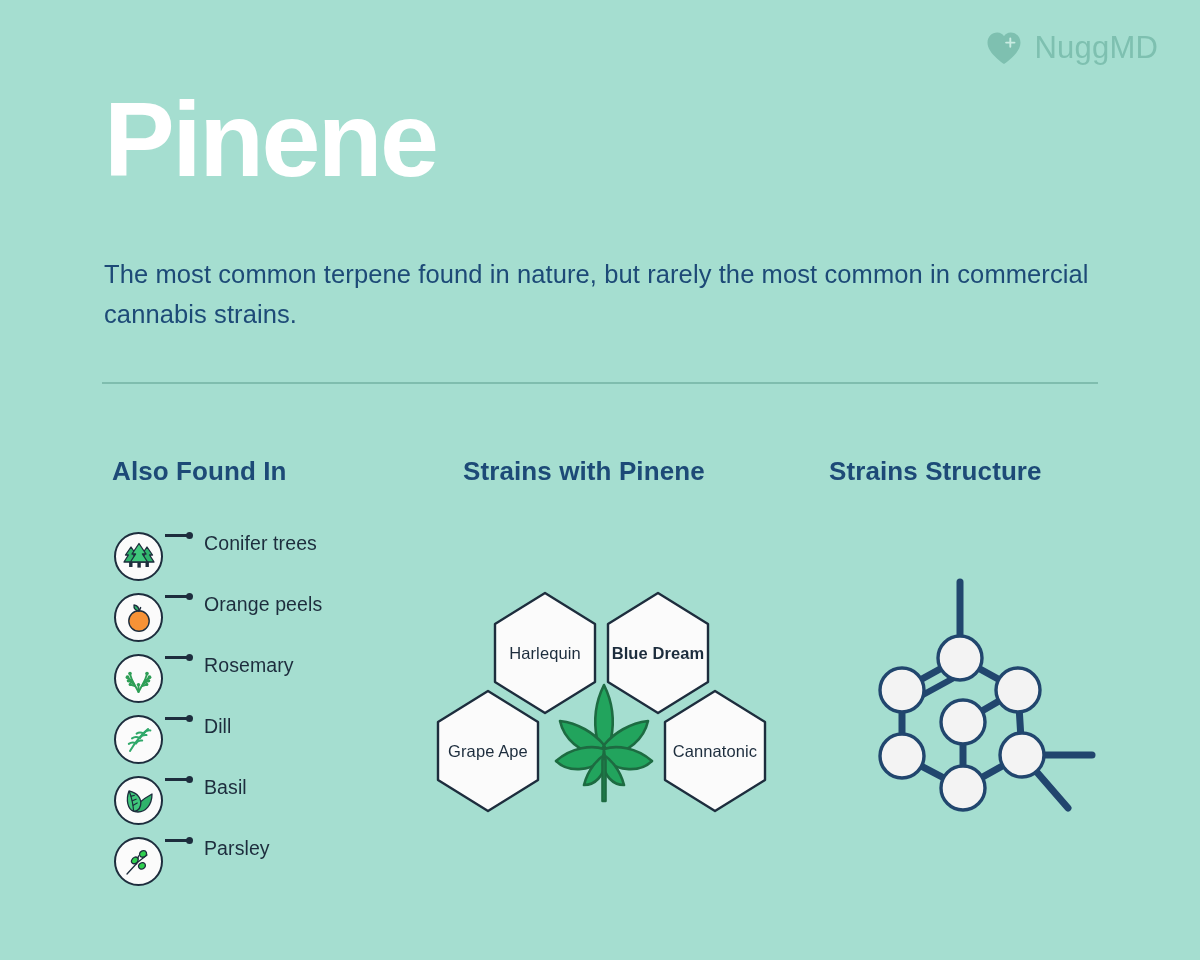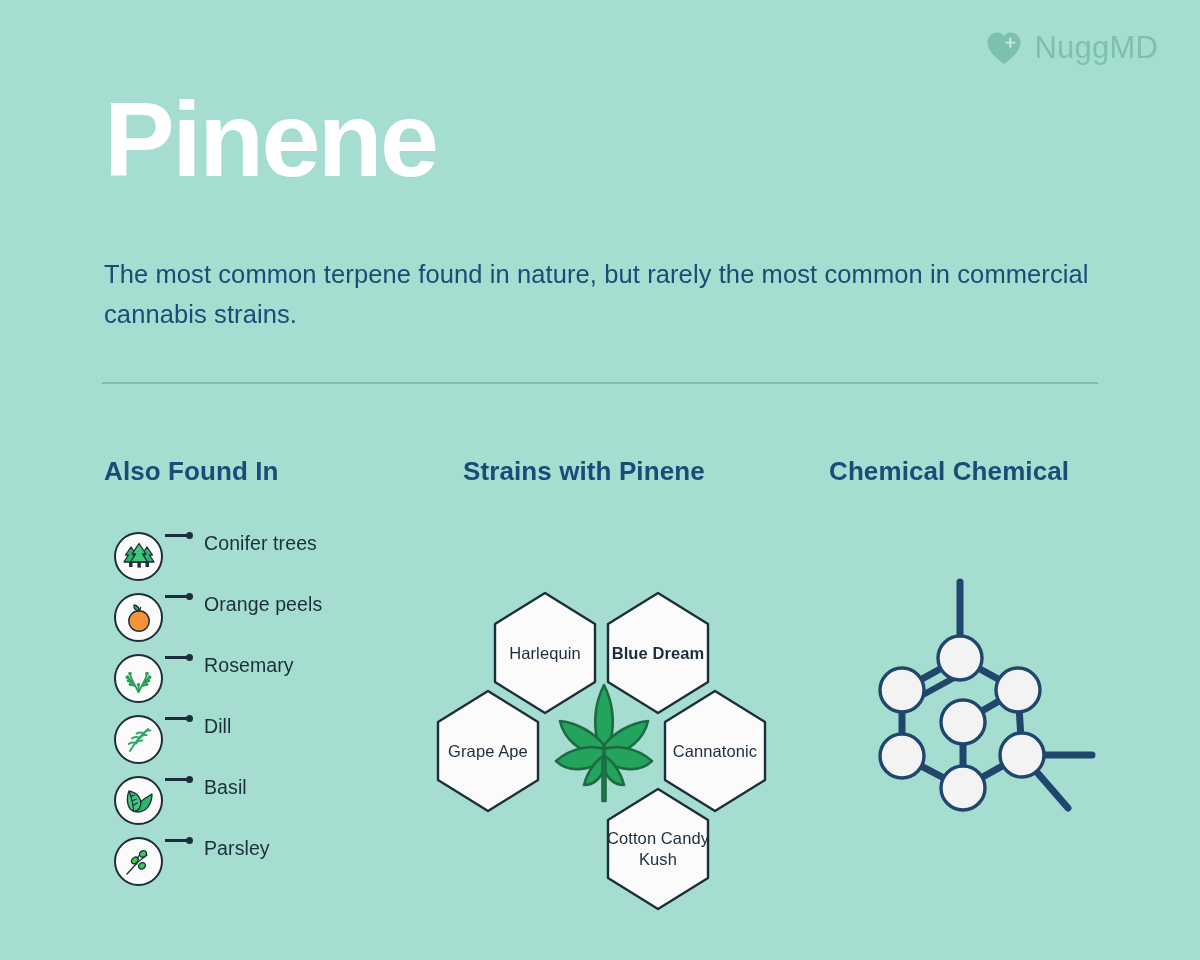--- a/index.html
+++ b/index.html
@@ -73,21 +73,21 @@
 
   
   .sec-head {
     position: absolute;
     font-size: 26px;
     font-weight: 700;
     color: #1d4a77;
     letter-spacing: 0.1px;
     white-space: nowrap;
   }
-  #head-found  { left: 104px; top: 456px; text-align: center; }
+  #head-found  { left: 112px; top: 456px; text-align: center; }
   #head-strain { left: 463px; top: 456px; }
   #head-chem   { left: 829px; top: 456px; }
 
   
   .found-list {
     position: absolute;
     left: 114px;
     top: 532px;
   }
   .found-row {
@@ -190,21 +190,21 @@
     <span class="brand-name">NuggMD</span>
   </div>
 
   <div class="title">Pinene</div>
   <div class="subtitle">The most common terpene found in nature, but rarely the most common in commercial cannabis strains.</div>
 
   <div class="divider"></div>
 
   <div class="sec-head" id="head-found">Also Found In</div>
   <div class="sec-head" id="head-strain">Strains with Pinene</div>
-  <div class="sec-head" id="head-chem">Chemical Chemical</div>
+  <div class="sec-head" id="head-chem">Strains Structure</div>
 
   <div class="found-list">
 
     <div class="found-row">
       <span class="found-badge">
         <svg width="34" height="32" viewBox="0 0 34 32">
           <g stroke="#1d2d3d" stroke-width="1.3" stroke-linejoin="round">
             <path d="M9 6 L14.5 14 L11.6 14 L16 21 L2 21 L6.4 14 L3.5 14 Z" fill="#2fb36b"></path>
             <path d="M25 6 L30.5 14 L27.6 14 L32 21 L18 21 L22.4 14 L19.5 14 Z" fill="#2fb36b"></path>
             <path d="M17 2.5 L24 13 L20.4 13 L25.6 21 L8.4 21 L13.6 13 L10 13 Z" fill="#3fc77b"></path>
@@ -341,26 +341,20 @@
       <span class="hexlabel">Blue Dream</span>
     </div>
 
     <div class="hexwrap" style="left:231px; top:110px;">
       <svg width="108" height="124" viewBox="0 0 108 124">
           <path d="M54 2 L104 33 L104 91 L54 122 L4 91 L4 33 Z" fill="#fbfbfb" stroke="#1d2d3d" stroke-width="2.4" stroke-linejoin="round"></path>
         </svg>
       <span class="hexlabel">Cannatonic</span>
     </div>
 
-    <div class="hexwrap" style="left:174px; top:208px;">
-      <svg width="108" height="124" viewBox="0 0 108 124">
-          <path d="M54 2 L104 33 L104 91 L54 122 L4 91 L4 33 Z" fill="#fbfbfb" stroke="#1d2d3d" stroke-width="2.4" stroke-linejoin="round"></path>
-        </svg>
-      <span class="hexlabel">Cotton Candy Kush</span>
-    </div>
 
 
     <div class="hexwrap" style="left:4px;   top:110px;">
       <svg width="108" height="124" viewBox="0 0 108 124">
           <path d="M54 2 L104 33 L104 91 L54 122 L4 91 L4 33 Z" fill="#fbfbfb" stroke="#1d2d3d" stroke-width="2.4" stroke-linejoin="round"></path>
         </svg>
       <span class="hexlabel">Grape Ape</span>
     </div>
 
     <span class="leaf-center">

